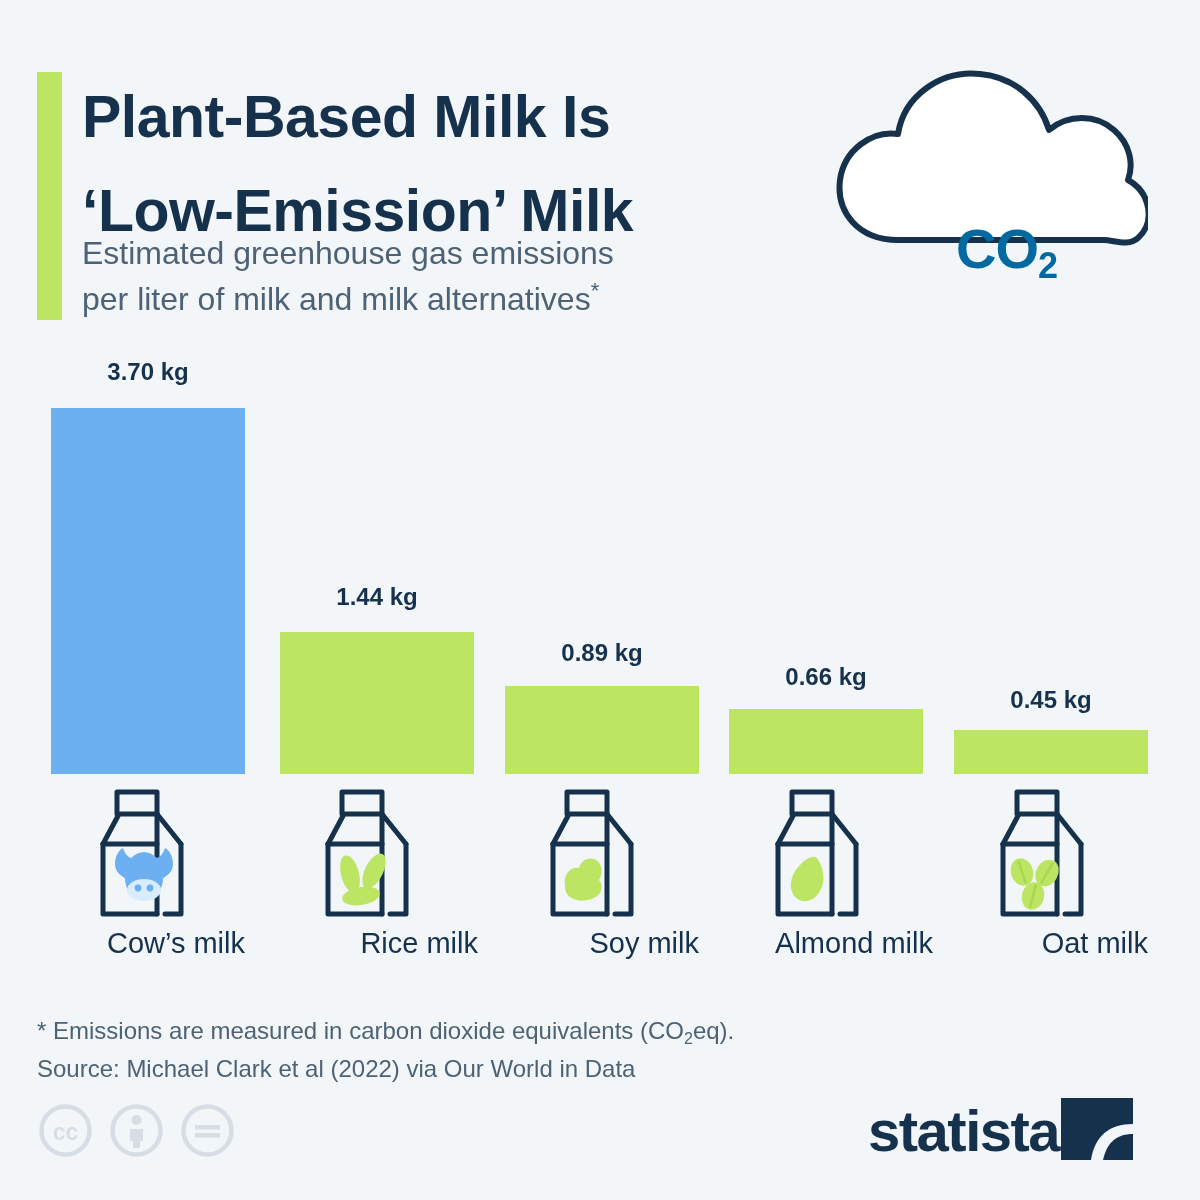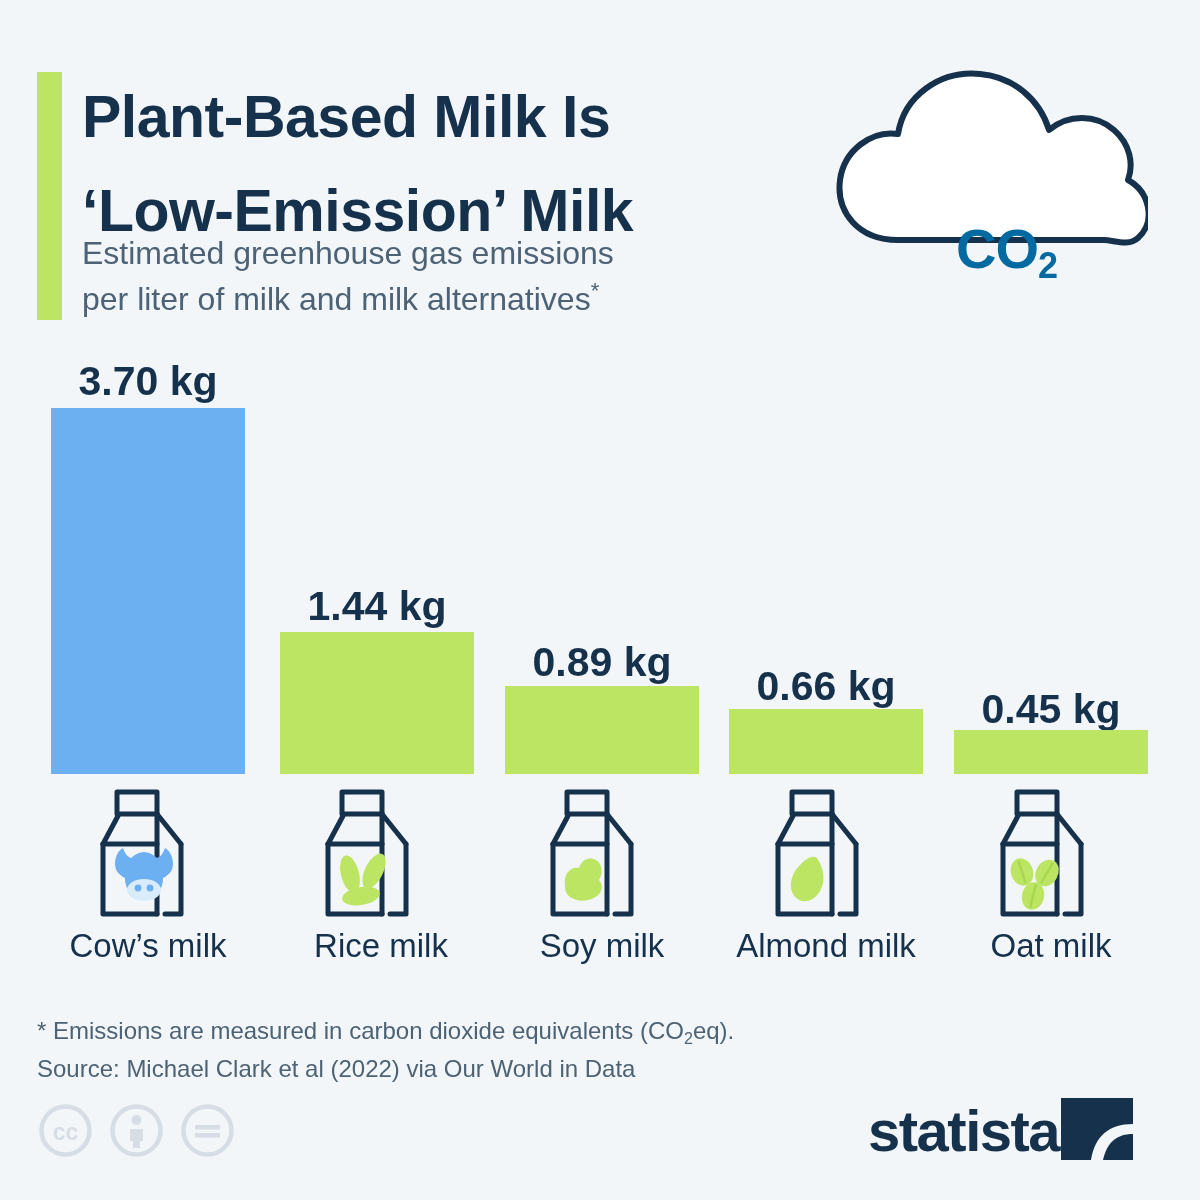--- a/index.html
+++ b/index.html
@@ -91,35 +91,35 @@
     top: 0;
     width: 1200px;
     height: 1200px;
   }
   .bar {
     position: absolute;
     bottom: 426px; 
   }
   .bar-value {
     position: absolute;
-    font-size: 41px;
+    font-size: 24px;
     font-weight: bold;
     color: #16314c;
     white-space: nowrap;
     text-align: center;
   }
   .carton {
     position: absolute;
   }
   .cat-label {
     position: absolute;
     top: 927px;
-    font-size: 33px;
+    font-size: 29px;
     color: #16314c;
-    text-align: center;
+    text-align: right;
     white-space: nowrap;
   }
 
   
   .footnote {
     position: absolute;
     left: 37px;
     font-size: 24px;
     color: #4d6274;
     white-space: nowrap;

